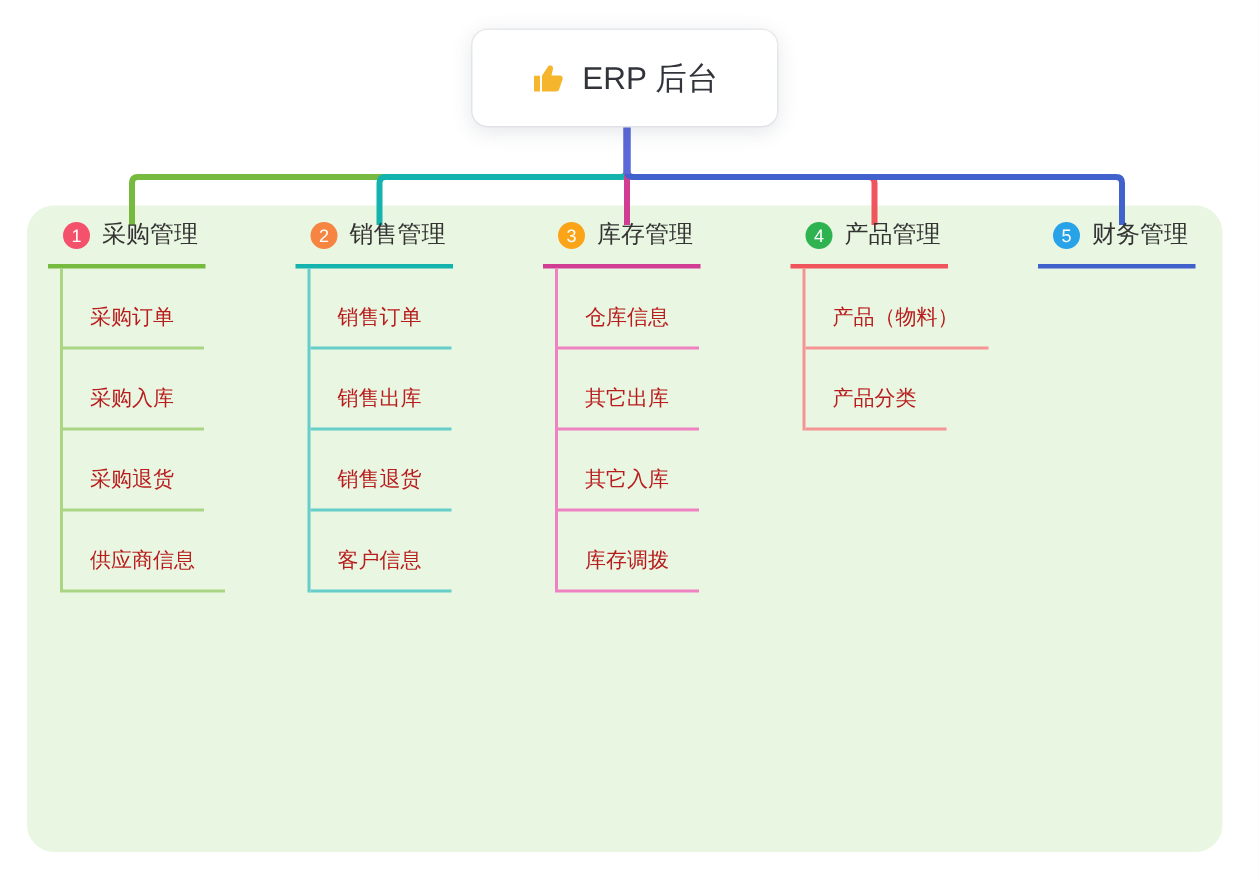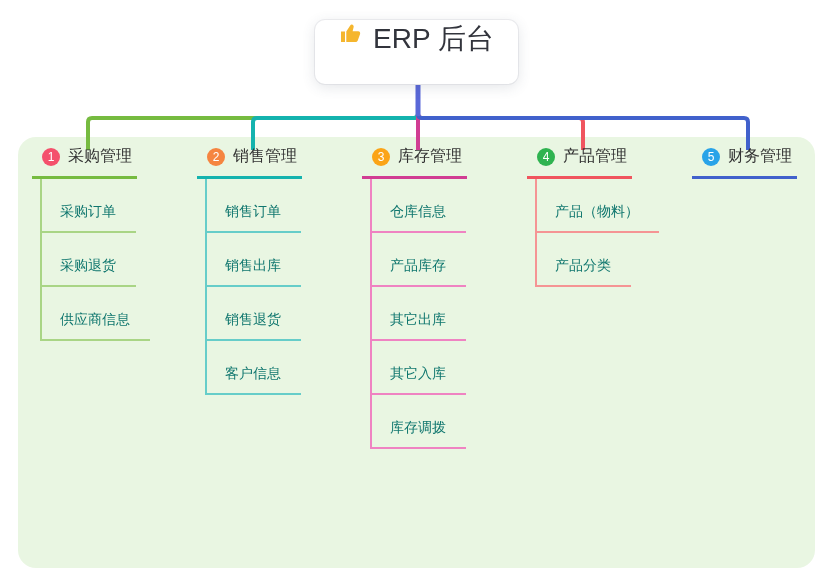--- a/index.html
+++ b/index.html
@@ -11,43 +11,43 @@
   }
   .panel {
     position:absolute; left:18px; top:137px; width:797px; height:431px;
     border-radius:18px; z-index:1;
   }
   #connectors { position:absolute; left:0; top:0; z-index:2; }
   .root-card {
     position:absolute; left:315px; top:20px; width:203px; height:64px;
     background:#fff; border-radius:10px; z-index:3;
     box-shadow:0 3px 14px rgba(60,70,90,.14), 0 0 0 1px #f1f1f3;
-    display:flex; justify-content:center; gap:10px;
-    font-size:28px; font-weight:500; color:#32343c; cursor:default;
+    display:flex; align-items:center; justify-content:center; gap:10px;
+    font-size:21px; font-weight:500; color:#32343c; cursor:default;
   }
   .thumb { width:24px; height:24px; display:inline-block; }
   .branch { position:absolute; top:146px; width:110px; z-index:3; }
   .branch-head {
     display:flex; align-items:center; gap:8px;
     width:105px; box-sizing:border-box;
     padding:0 0 9px 10px;
     border-bottom:3px solid var(--c);
   }
   .badge {
     flex-shrink:0; width:18px; height:18px; border-radius:50%;
     background:var(--b); color:#fff; font-size:12px; line-height:18px;
     text-align:center; font-weight:500;
   }
   .branch-title { font-size:16px; font-weight:500; color:#333; white-space:nowrap; }
   .children { margin-left:8px; border-left:2px solid var(--cl); }
   .child {
     width:fit-content; white-space:nowrap;
     padding:24px 20px 10px 18px;
     border-bottom:2px solid var(--cl);
-    font-size:14px; color:#0f766e; cursor:default;
+    font-size:14px; color:#b91c1c; cursor:default;
   }
 </style>
 </head>
 <body>
 
 <div id="stage" style="background: rgb(255, 255, 255);">
 
   <div class="panel" style="background: rgb(233, 246, 226);"></div>
 
   <svg id="connectors" width="839" height="588">
@@ -68,20 +68,21 @@
     <span>ERP 后台</span>
   </div>
 
   <div class="branch" style="left: 32px; --c: #76bb40; --cl: #a9d585; --b: #f4516c;">
     <div class="branch-head">
       <span class="badge">1</span>
       <span class="branch-title">采购管理</span>
     </div>
     <div class="children">
       <div class="child">采购订单</div>
+      <div class="child">采购入库</div>
       <div class="child">采购退货</div>
       <div class="child">供应商信息</div>
     </div>
   </div>
 
   <div class="branch" style="left: 197px; --c: #14b3ae; --cl: #66cdc9; --b: #f58540;">
     <div class="branch-head">
       <span class="badge">2</span>
       <span class="branch-title">销售管理</span>
     </div>
@@ -93,21 +94,20 @@
     </div>
   </div>
 
   <div class="branch" style="left: 362px; --c: #d13d93; --cl: #ef83c2; --b: #fba417;">
     <div class="branch-head">
       <span class="badge">3</span>
       <span class="branch-title">库存管理</span>
     </div>
     <div class="children">
       <div class="child">仓库信息</div>
-      <div class="child">产品库存</div>
       <div class="child">其它出库</div>
       <div class="child">其它入库</div>
       <div class="child">库存调拨</div>
     </div>
   </div>
 
   <div class="branch" style="left: 527px; --c: #f0555e; --cl: #f59494; --b: #2fb350;">
     <div class="branch-head">
       <span class="badge">4</span>
       <span class="branch-title">产品管理</span>

